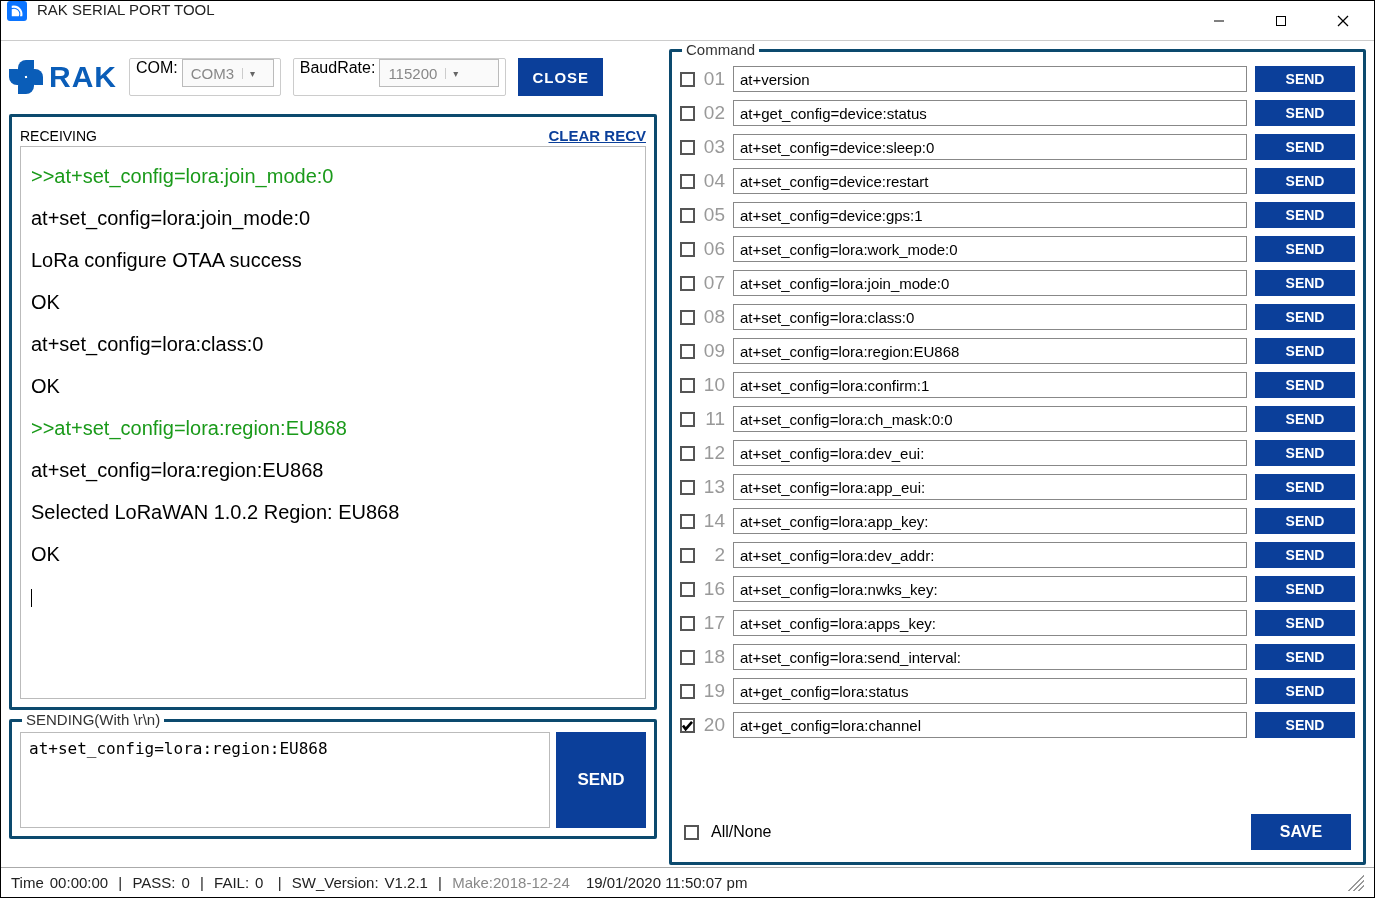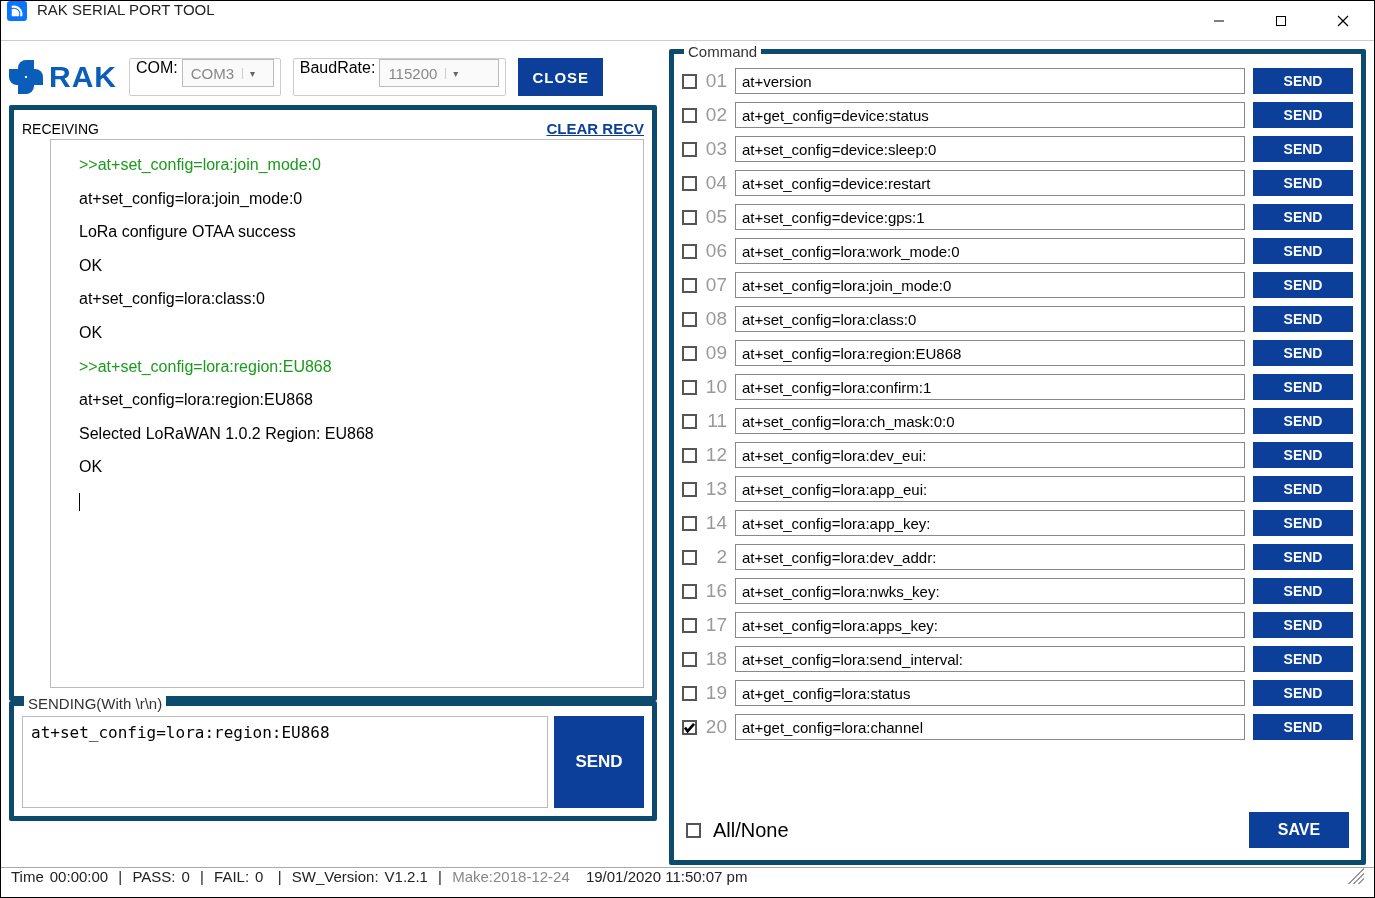--- a/index.html
+++ b/index.html
@@ -46,21 +46,21 @@
   }
   .titlebar .controls .ctl svg { width: 12px; height: 12px; }
   
   .main {
     flex: 1;
     display: flex;
     padding: 8px 8px 2px 8px;
     gap: 12px;
     min-height: 0;
   }
-  .left { width: 648px; display: flex; flex-direction: column; gap: 0; }
+  .left { width: 648px; display: flex; flex-direction: column; gap: 9px; }
   .right { flex: 1; display: flex; flex-direction: column; }
 
   
   .toprow {
     display: flex;
     align-items: center;
     gap: 12px;
     height: 56px;
   }
   .logo {
@@ -109,21 +109,21 @@
     font-weight: 700;
     font-size: 15px;
     padding: 0 14px;
     height: 38px;
     letter-spacing: 1px;
     cursor: pointer;
   }
 
   
   .group {
-    border: 5px solid #0c4a6e;
+    border: 3px solid #0c4a6e;
     border-radius: 2px;
     position: relative;
     padding: 10px 8px 8px 8px;
   }
   .group > .legend {
     position: absolute;
     top: -11px;
     left: 10px;
     background: #fff;
     padding: 0 4px;
@@ -132,25 +132,24 @@
   }
 
   
   .recv-group { flex: 0 0 auto; height: 596px; display: flex; flex-direction: column; }
   .recv-header { display: flex; justify-content: space-between; align-items: center; }
   .clear-link { color: #0b3f9a; text-decoration: underline; font-weight: 700; font-size: 15px; cursor: pointer;}
   .recv-box {
     flex: 1;
     border: 1px solid #bbb;
     margin-top: 2px;
-    padding: 8px 28px;
-    font-size: 16px;
+    padding: 8px 10px;
+    font-size: 20px;
     overflow-y: auto;
     line-height: 2.1;
-    margin-left: 28px;
   }
   .recv-box .cmd { color: #1a9a1a; }
   .recv-box .echo { color: #000; }
   .recv-box .cursor:after { content: ""; display:inline-block; width:1px; height:18px; background:#000; vertical-align:middle;}
 
   
   .send-group { height: 120px; display: flex; flex-direction: column; }
   .send-row { display: flex; gap: 6px; flex:1; }
   .send-text {
     flex: 1;
@@ -213,20 +212,21 @@
     background: #0b3f9a; color:#fff;
     border:none; font-weight:700; font-size:16px;
     cursor:pointer;
   }
 
   
   .status {
     height: 30px;
     border-top: 1px solid #aaa;
     display: flex;
+    align-items: center;
     padding: 0 10px;
     font-size: 15px;
     gap: 6px;
     background: #fff;
     color: #222;
   }
   .status .dim { color: #888; }
   .resize-grip {
     margin-left: auto;
     width: 16px; height: 16px;
@@ -448,21 +448,21 @@
               </svg>
             </span>
             <span class="row-num">20</span>
             <input class="row-input" value="at+get_config=lora:channel" style="">
             <button class="row-send">SEND</button>
           </div>
         </div>
       <div class="cmd-footer">
         <div class="left-f">
           <span class="chk"></span>
-          <span style="font-size:20px;">All/None</span>
+          <span style="font-size:16px;">All/None</span>
         </div>
         <button class="save-btn">SAVE</button>
       </div>
     </div>
   </div>
 </div>
 
 <div class="status">
   <span>Time</span>
   <span>00:00:00</span>

